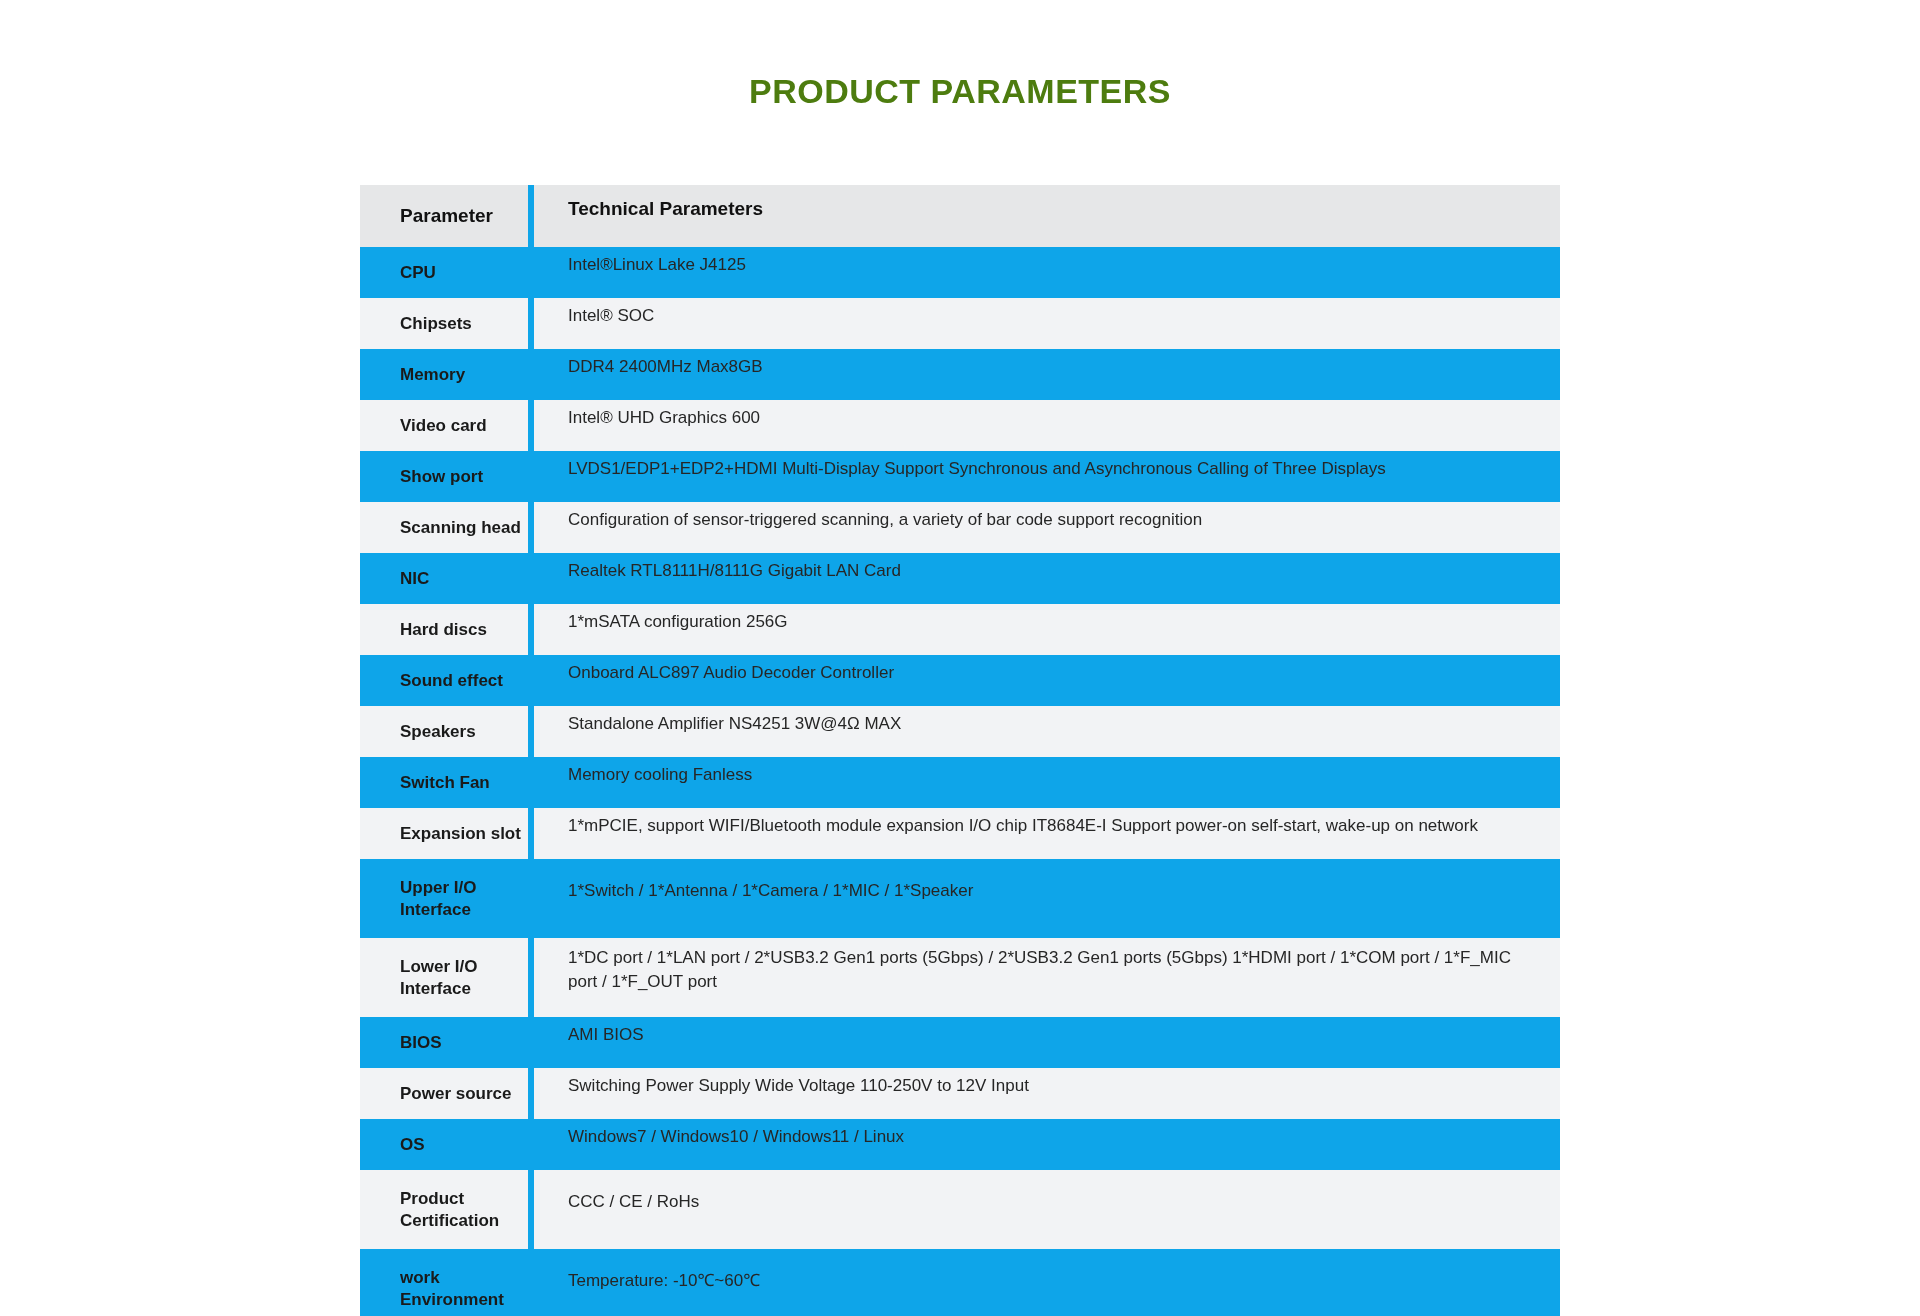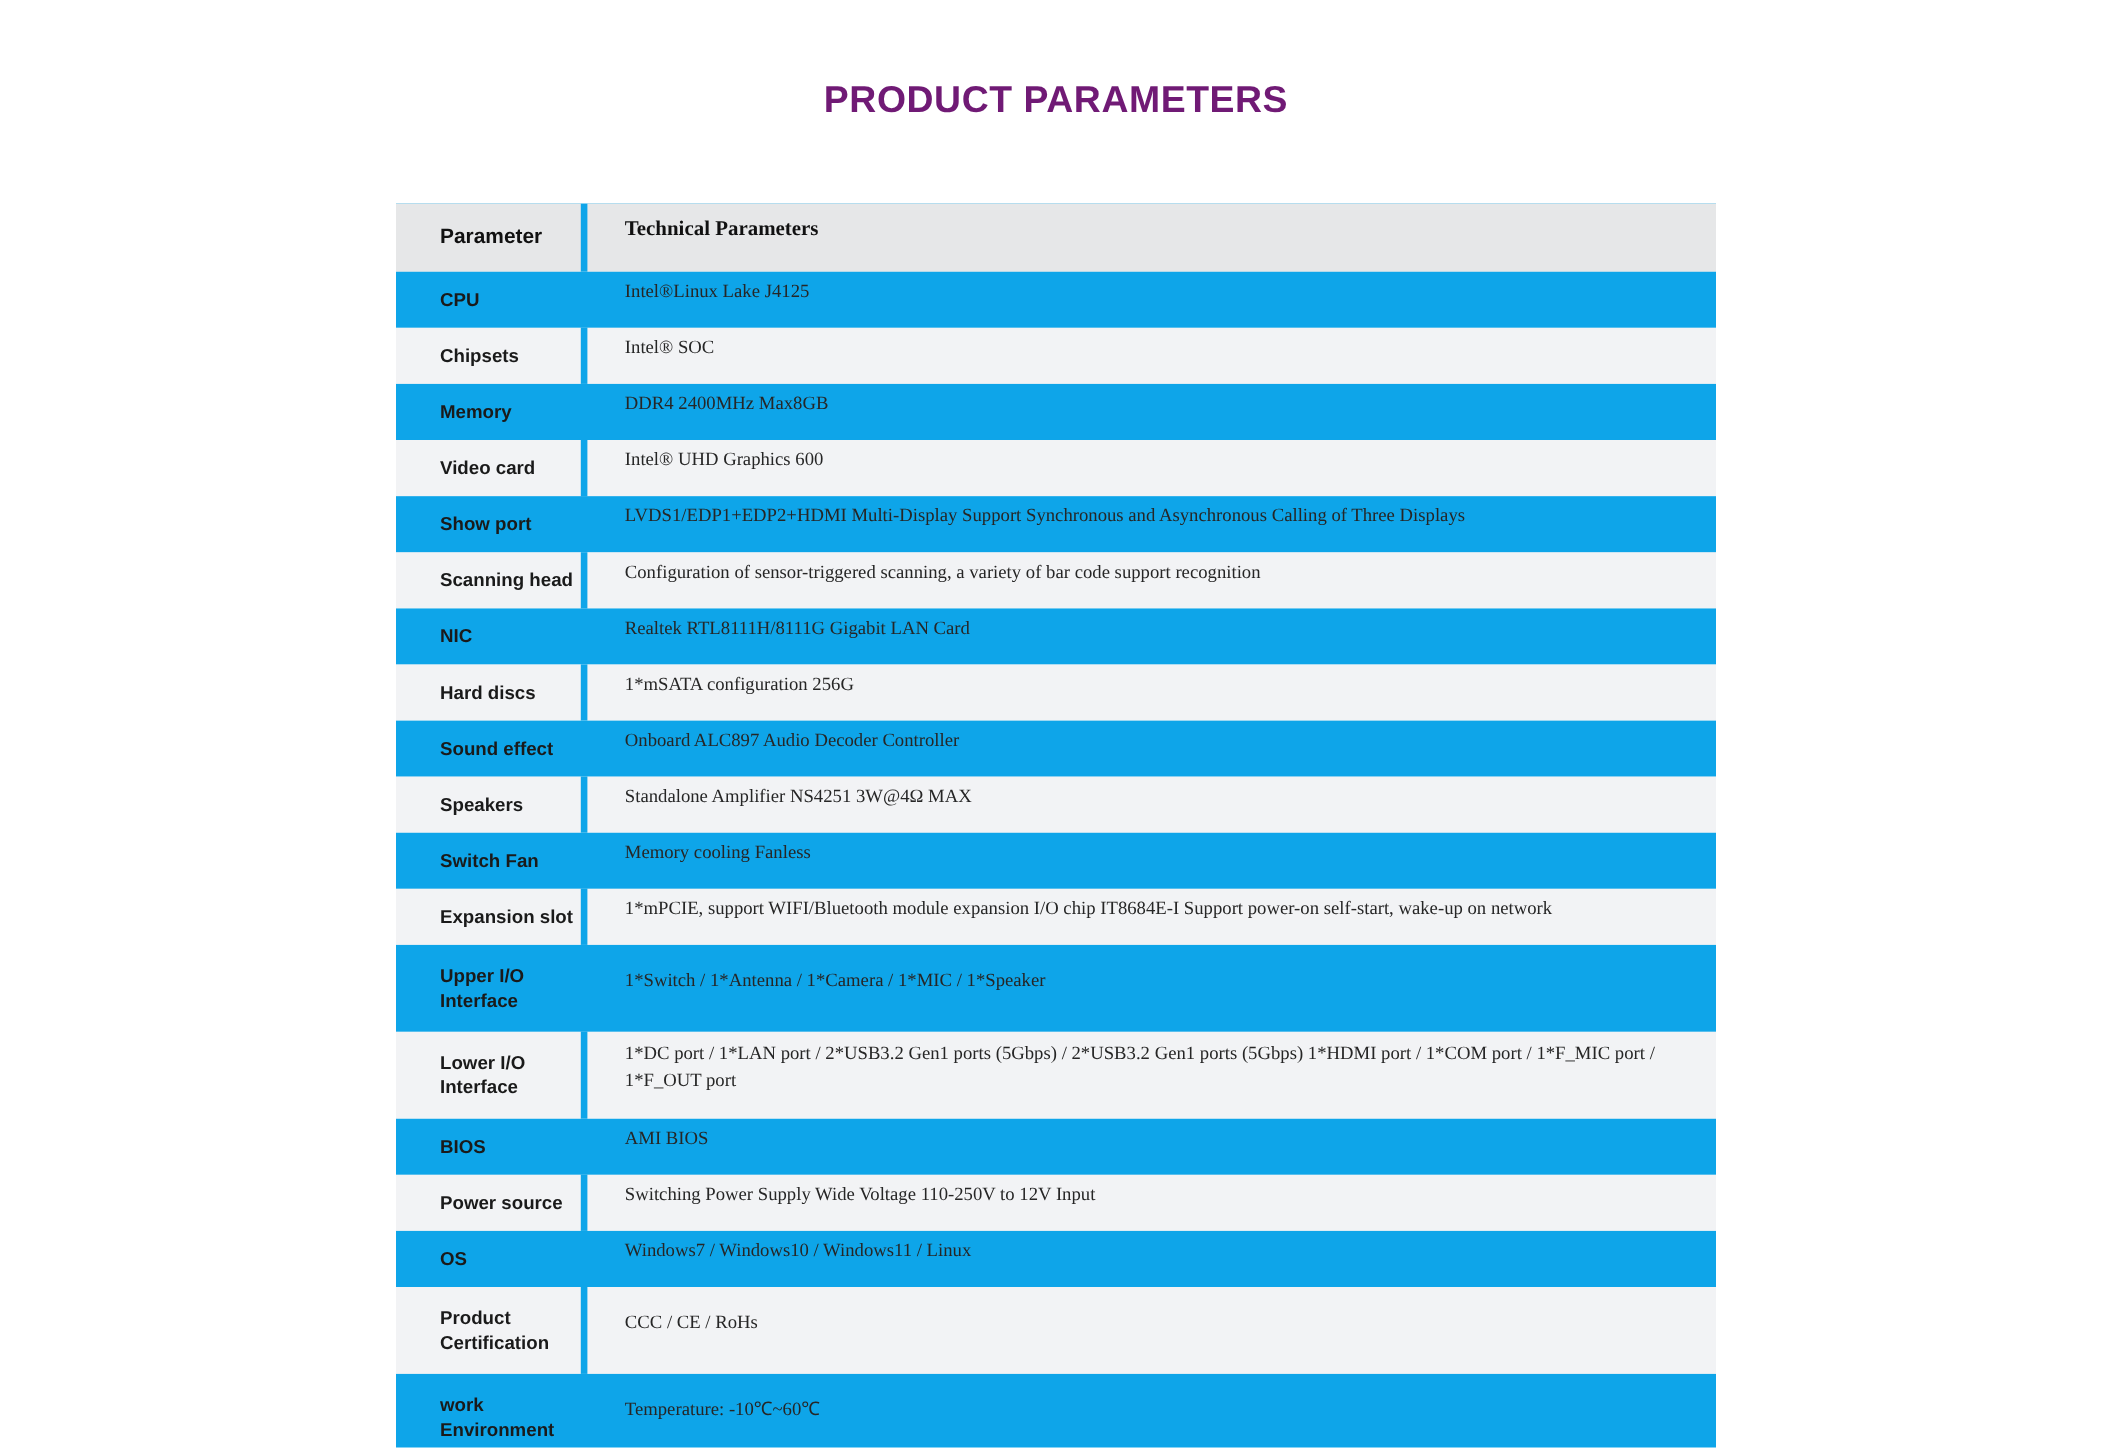--- a/index.html
+++ b/index.html
@@ -10,21 +10,21 @@
     overflow: hidden;
     font-family: "Liberation Sans", sans-serif;
     color: #1a1a1a;
   }
   .page-title {
     margin: 72px 0 0 0;
     text-align: center;
     font-size: 34px;
     font-weight: bold;
     letter-spacing: 0.5px;
-    color: #701a75;
+    color: #4d7c0f;
   }
   .spec-table {
     width: 1200px;
     margin: 74px auto 0 auto;
   }
   .row {
     display: flex;
     min-height: 40px;
     background: #0ea5e9;
   }
@@ -42,21 +42,20 @@
     line-height: 22px;
     color: #1a1a1a;
   }
   .cell.value {
     flex: 1;
     margin-left: 6px; 
     padding: 6px 24px 21px 34px;
     font-size: 17px;
     line-height: 24px;
     color: #262626;
-    font-family: Liberation Serif, serif;
   }
   .row.header { min-height: 62px; }
   .row.header .cell {
     background: var(--header-bg, #e6e7e8);
     font-weight: bold;
     font-size: 19px;
     color: #111111;
   }
   
   #rows .row:nth-child(even) .cell { background: var(--stripe-bg, #f2f3f5); }

